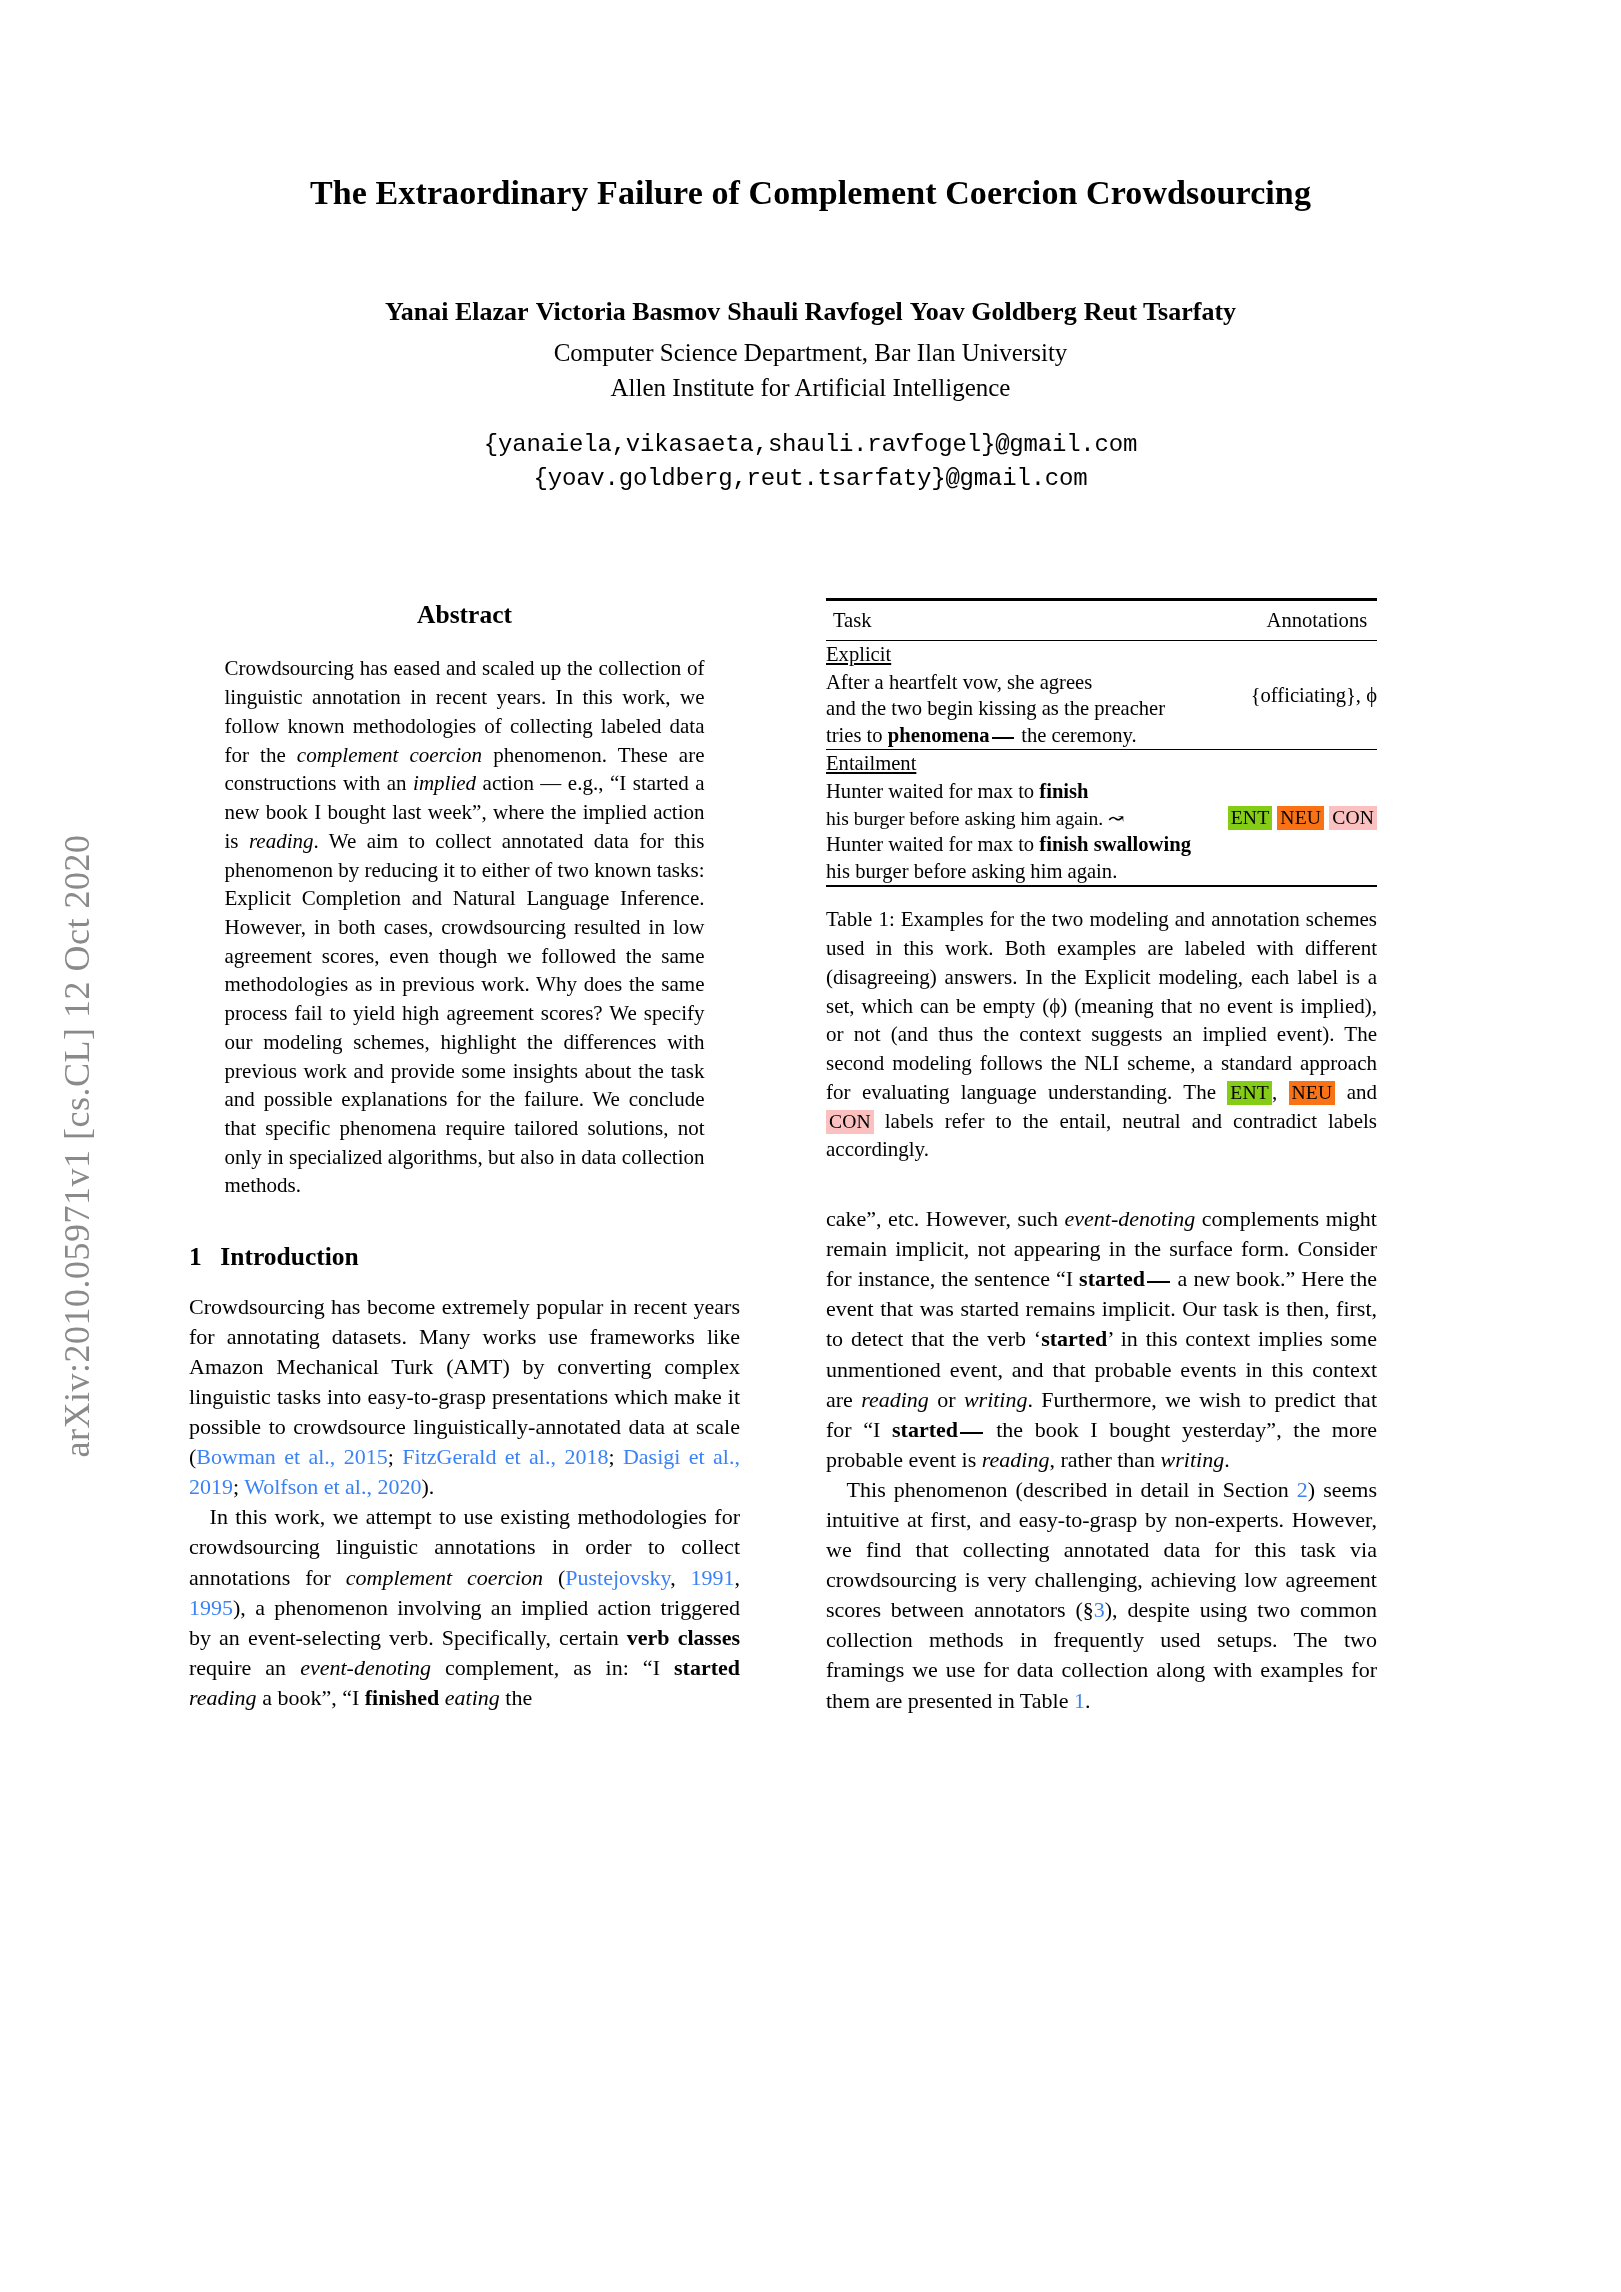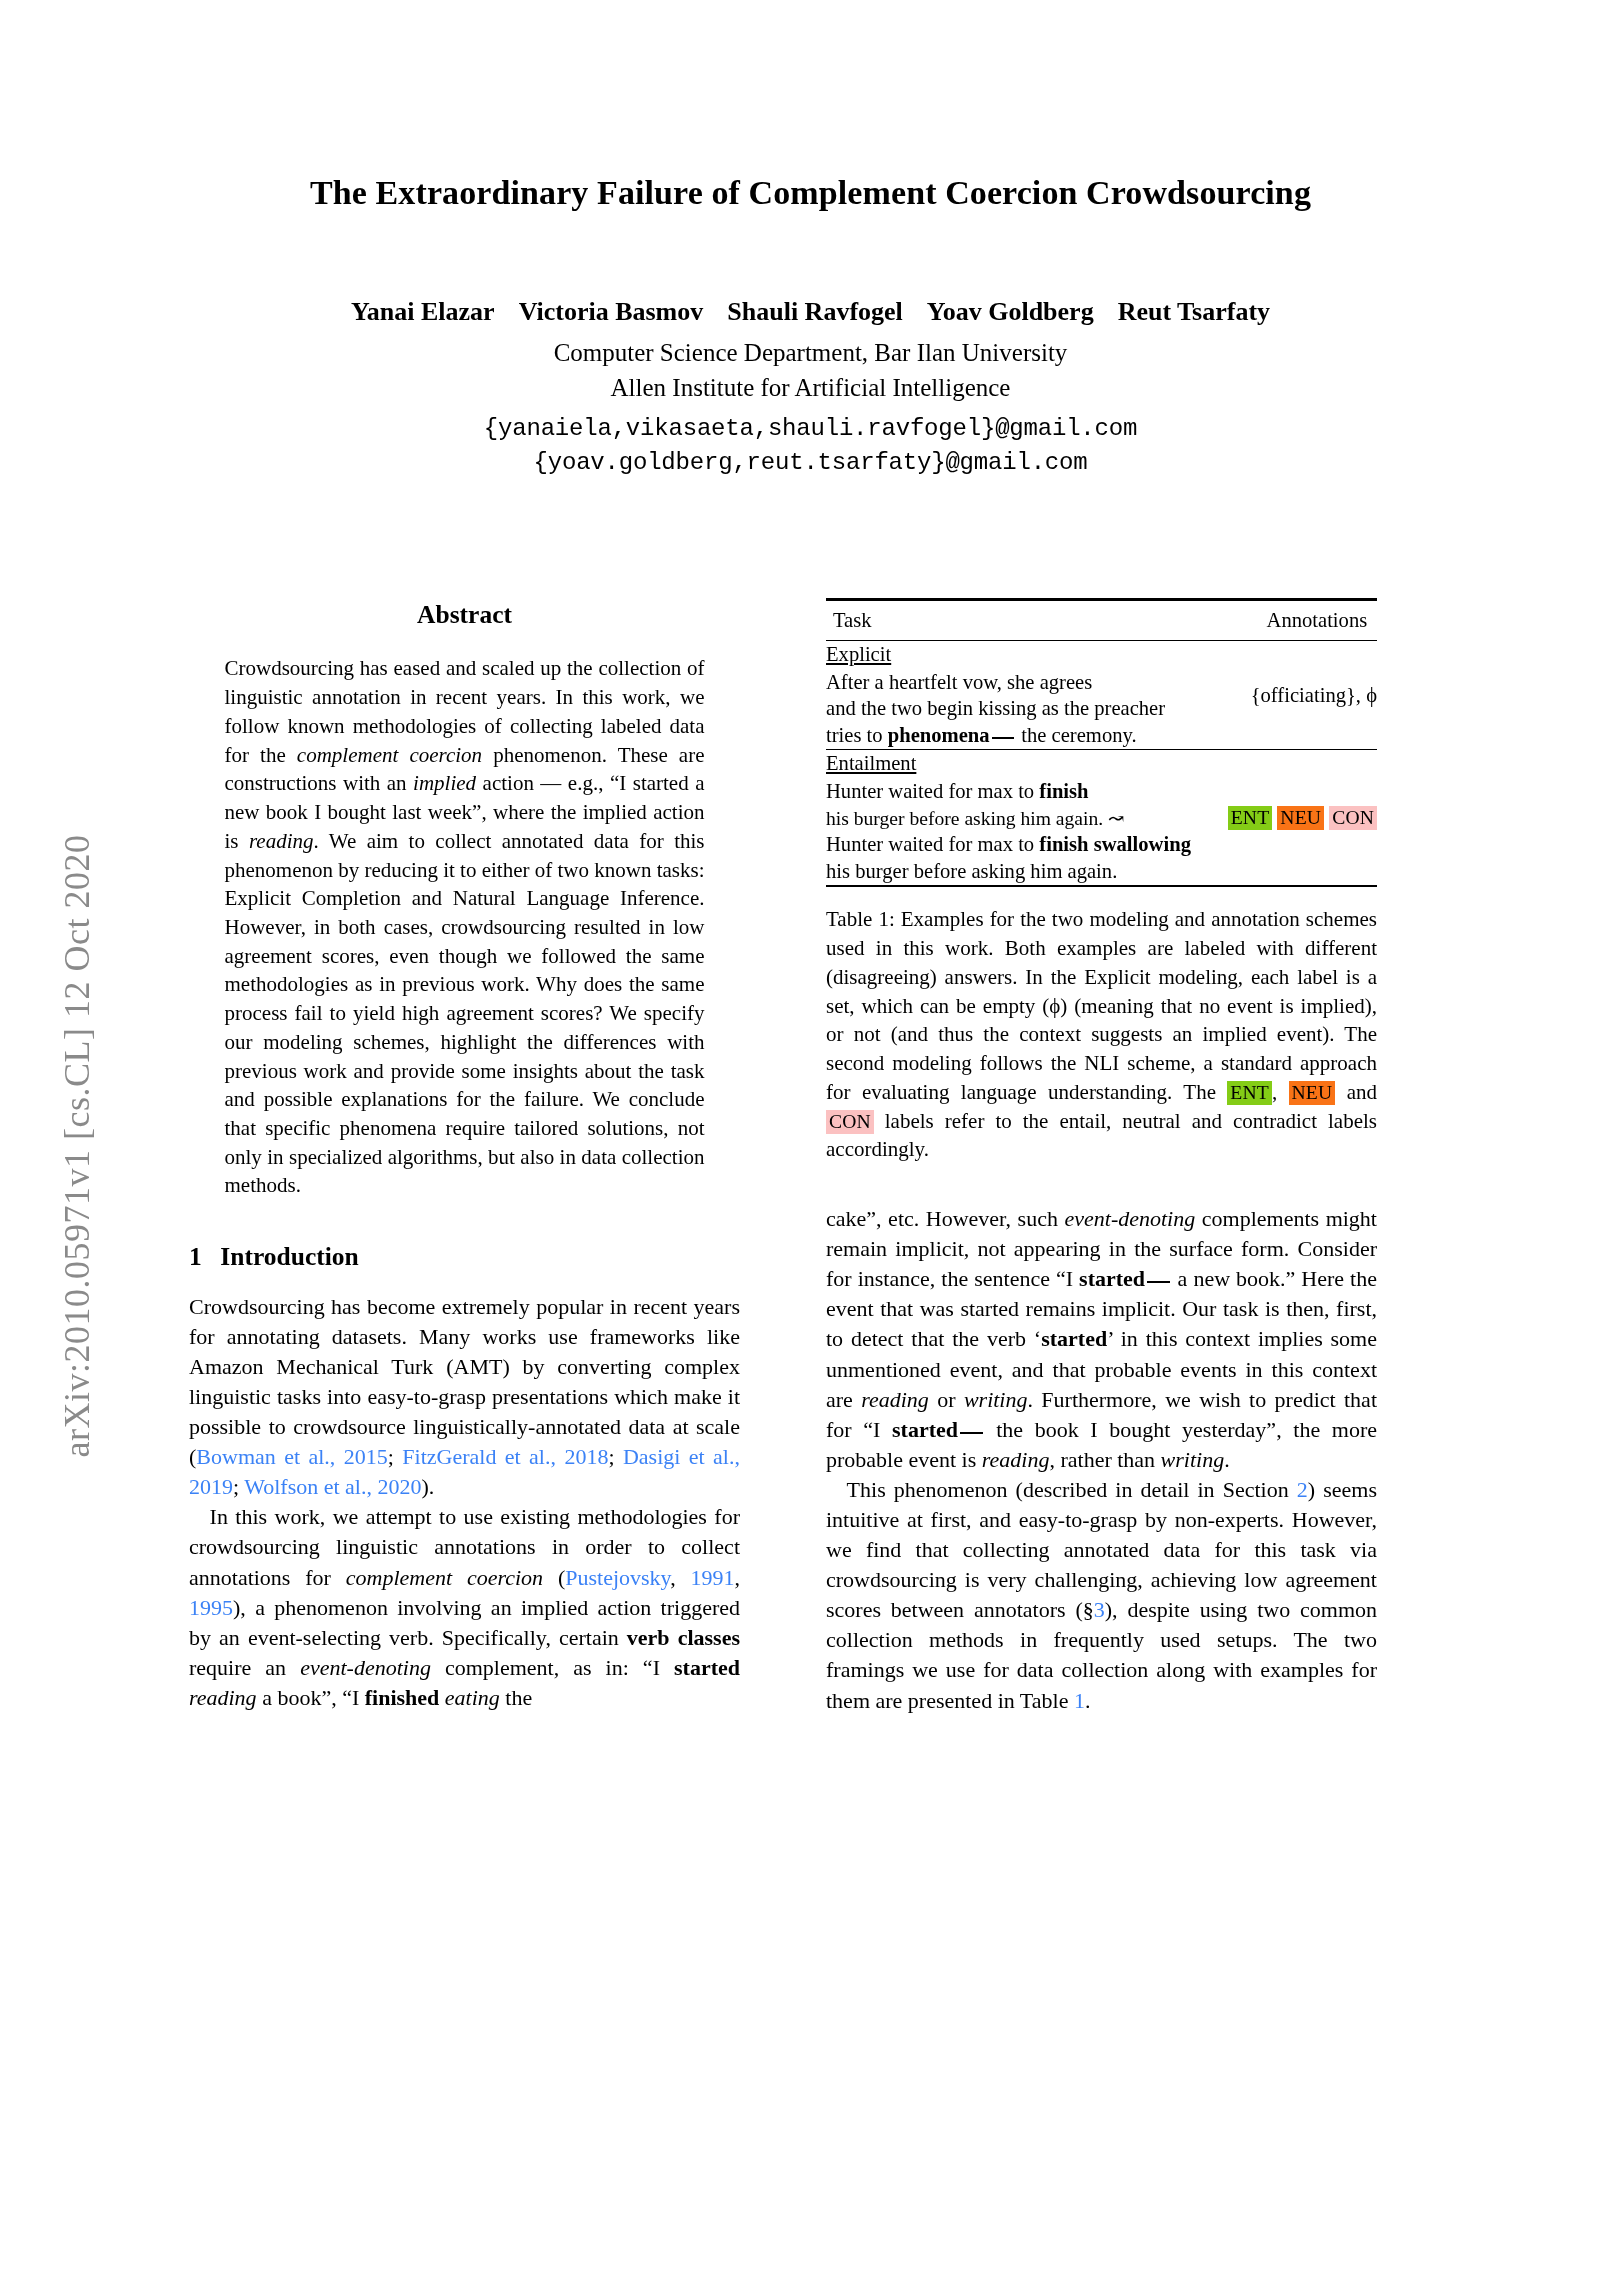--- a/index.html
+++ b/index.html
@@ -49,33 +49,33 @@
     letter-spacing: 0.1px;
     line-height: 1.25;
     margin: 0 0 80px 0;
   }
   #authors {
     font-size: 26px;
     font-weight: bold;
     line-height: 1.3;
     margin: 0 0 7.8px 0;
   }
-  #authors .author + .author { margin-left: 24px; }
+  #authors .author + .author { margin-left: 7px; }
   .affil {
     font-size: 25px;
     line-height: 1.38;
   }
   .email-line {
     font-family: "Liberation Mono", "DejaVu Sans Mono", monospace;
     font-size: 24px;
     line-height: 1.42;
     letter-spacing: -0.2px;
   }
   #affil-1 { margin-top: 3.9px; }
-  #emails { margin-top: 7px; }
+  #emails { margin-top: 23px; }
 
   
   .col {
     position: absolute;
     top: 598px;
     width: 551px;
     font-size: 22px;
     line-height: 1.368;
     text-align: justify;
   }

